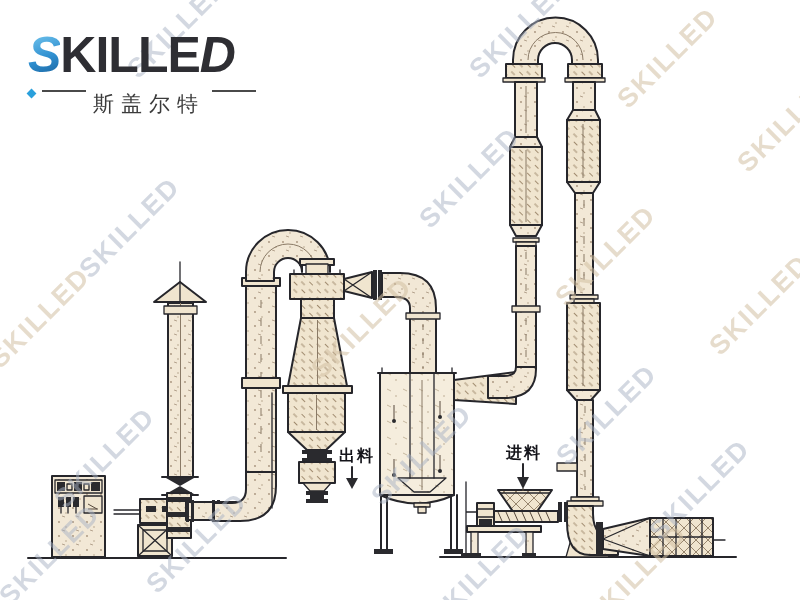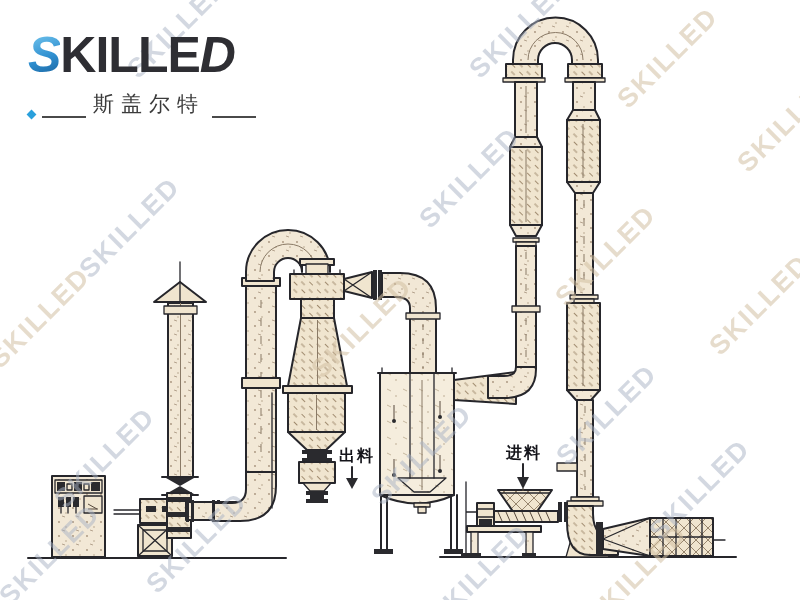--- a/index.html
+++ b/index.html
@@ -7,21 +7,21 @@
         font-family:"Liberation Sans", sans-serif;}
   
   .logo{position:absolute;left:28px;top:30px;z-index:3;}
   .brand{font-weight:bold;font-size:50px;line-height:1;letter-spacing:-1px;color:#2e2e33;}
   .brand .s{color:#2b87c6;font-style:italic;}
   @supports ((-webkit-background-clip:text) or (background-clip:text)){
     .brand .s{background:linear-gradient(160deg,#7ccdf2 5%,#2f8fd0 55%,#14568f 100%);
       -webkit-background-clip:text;background-clip:text;color:transparent;}
   }
   .brand .ital{font-style:italic;}
-  .tagline{margin-top:10px;display:flex;align-items:flex-end;gap:7px;}
+  .tagline{margin-top:10px;display:flex;align-items:flex-start;gap:7px;}
   .tagline .diamond{width:7px;height:7px;background:#2aa0dc;transform:rotate(45deg);flex:0 0 auto;}
   .tagline .rule{width:44px;height:2px;background:#4a4a4a;flex:0 0 auto;}
   .tagline .tag-text{font-size:21px;letter-spacing:7px;color:#3b3b3b;white-space:nowrap;}
   
   .wm-layer{position:absolute;inset:0;z-index:2;pointer-events:none;}
   .wm{position:absolute;font-weight:bold;font-size:27px;letter-spacing:2px;white-space:nowrap;
       transform:translate(-50%,-50%) rotate(-45deg);}
   .wm.gray{color:rgba(168,178,196,0.50);}
   .wm.beige{color:rgba(210,192,162,0.55);}
   

